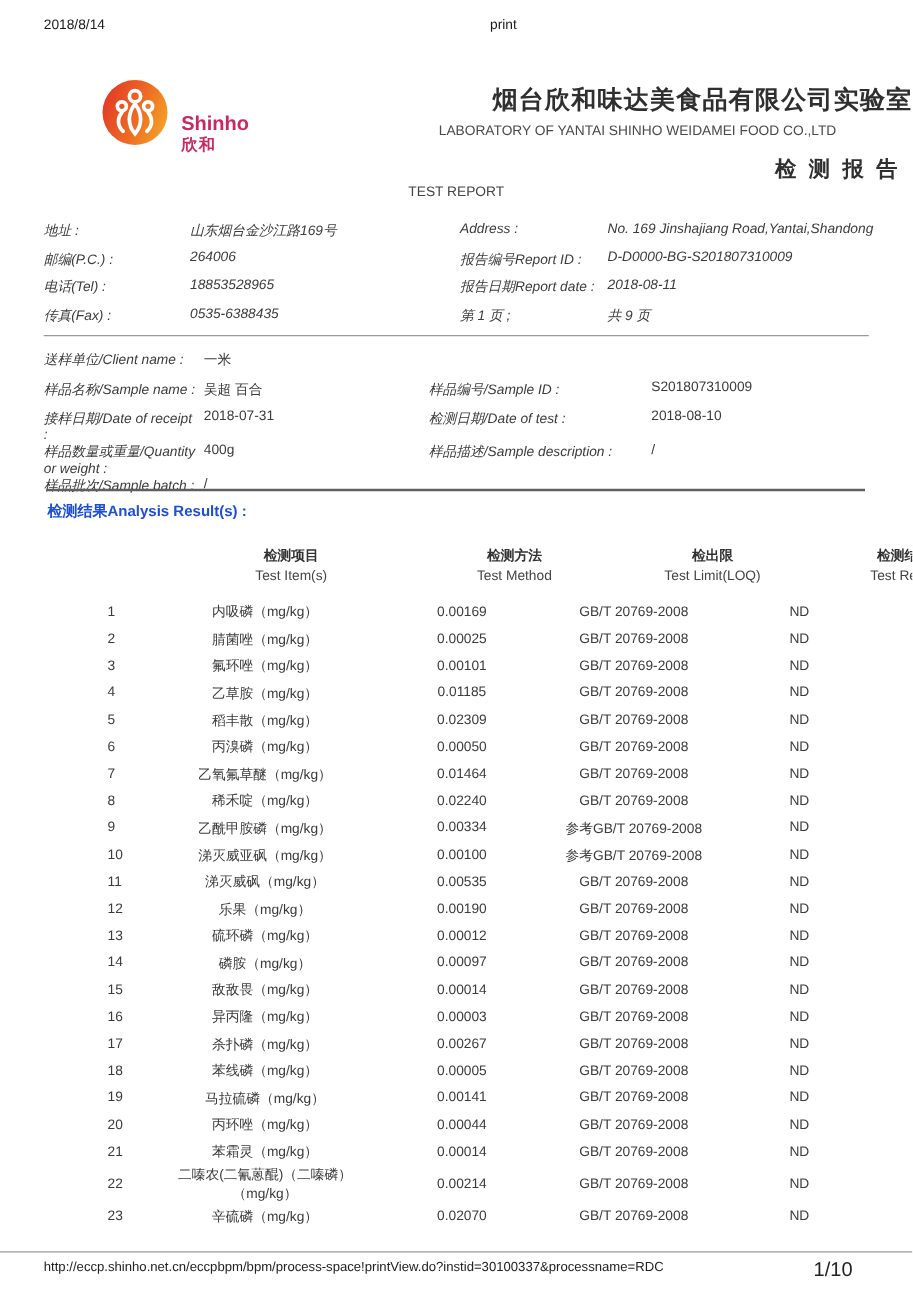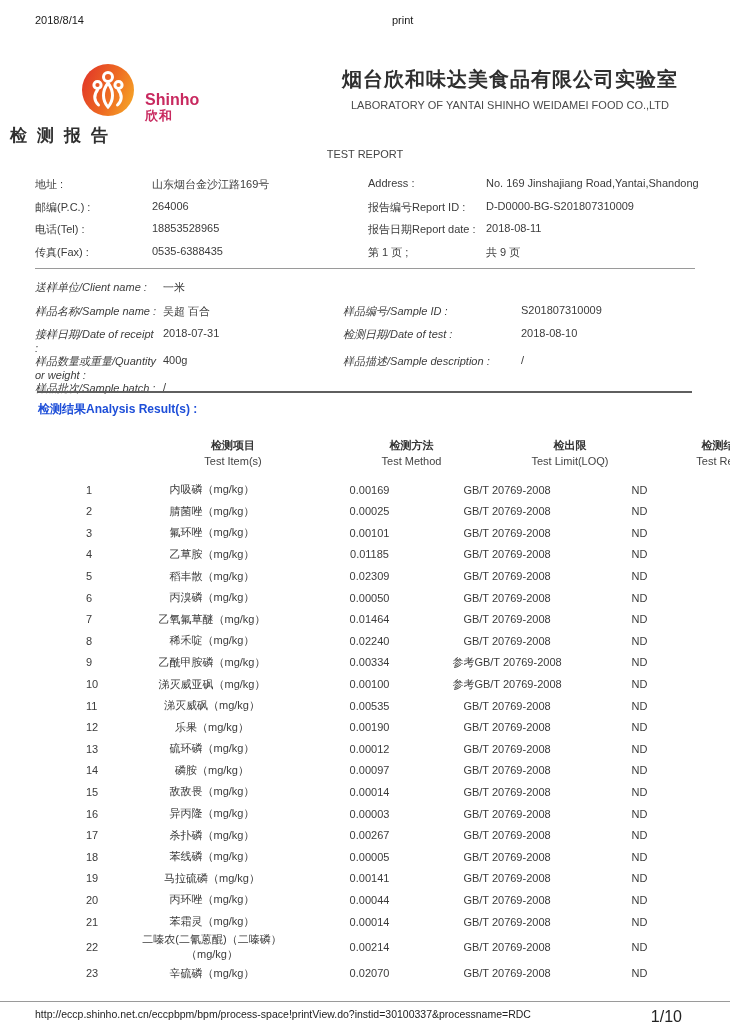--- a/index.html
+++ b/index.html
@@ -11,30 +11,30 @@
   
   .topbar-date{position:absolute;top:14px;left:35px;font-size:11px;color:#1a1a1a;}
   .topbar-print{position:absolute;top:14px;left:392px;font-size:11px;color:#1a1a1a;}
   
   .brandrow{position:absolute;top:58px;left:80px;display:flex;align-items:center;}
   .brandrow svg{display:block;}
   .brandtext{margin-left:9px;line-height:1.05;}
   .brand-en{font-size:16px;font-weight:bold;margin-top:34px;}
   .brand-cn{font-size:13px;font-weight:bold;letter-spacing:1px;}
   .companyblock{position:absolute;top:66px;left:290px;width:440px;text-align:center;}
-  .company-cn{font-size:20px;font-weight:bold;color:#2f2f2f;letter-spacing:1px;}
+  .company-cn{font-size:20px;font-weight:bold;color:#2f2f2f;letter-spacing:1px;text-align:right;}
   .company-en{font-size:11px;color:#4a4a4a;margin-top:6px;}
   
-  .reporttitle{position:absolute;top:124px;left:0;width:728px;text-align:left;
+  .reporttitle{position:absolute;top:124px;left:0;width:728px;text-align:right;
     font-size:17px;font-weight:bold;color:#2f2f2f;letter-spacing:10px;text-indent:10px;}
   .reporttitle-en{position:absolute;top:148px;left:0;width:730px;text-align:center;
     font-size:11px;color:#444;}
   
   .contact{position:absolute;top:177px;left:35px;width:675px;font-size:11px;}
-  .contact-row{display:grid;grid-template-columns:117px 216px 118px 1fr;min-height:22.5px;align-items:start;}
+  .contact-row{display:grid;grid-template-columns:117px 216px 118px 1fr;min-height:22.5px;align-items:start;font-style:italic;}
   .contact-row > span{white-space:nowrap;}
   
   .sep-thin{position:absolute;left:35px;width:660px;border-top:1.5px solid #9a9a9a;}
   .sep-thick{position:absolute;left:37px;width:655px;border-top:2px solid #5f5f5f;}
   .sep-footer{position:absolute;left:0;width:730px;border-top:1px solid #9a9a9a;top:1001px;}
   
   .sample{position:absolute;top:280px;left:35px;width:675px;font-size:11px;}
   .sample-row{display:grid;grid-template-columns:128px 180px 178px 1fr;min-height:23.5px;align-items:start;}
   .sample-row > .slabel{padding-right:6px;font-style:italic;}
   

